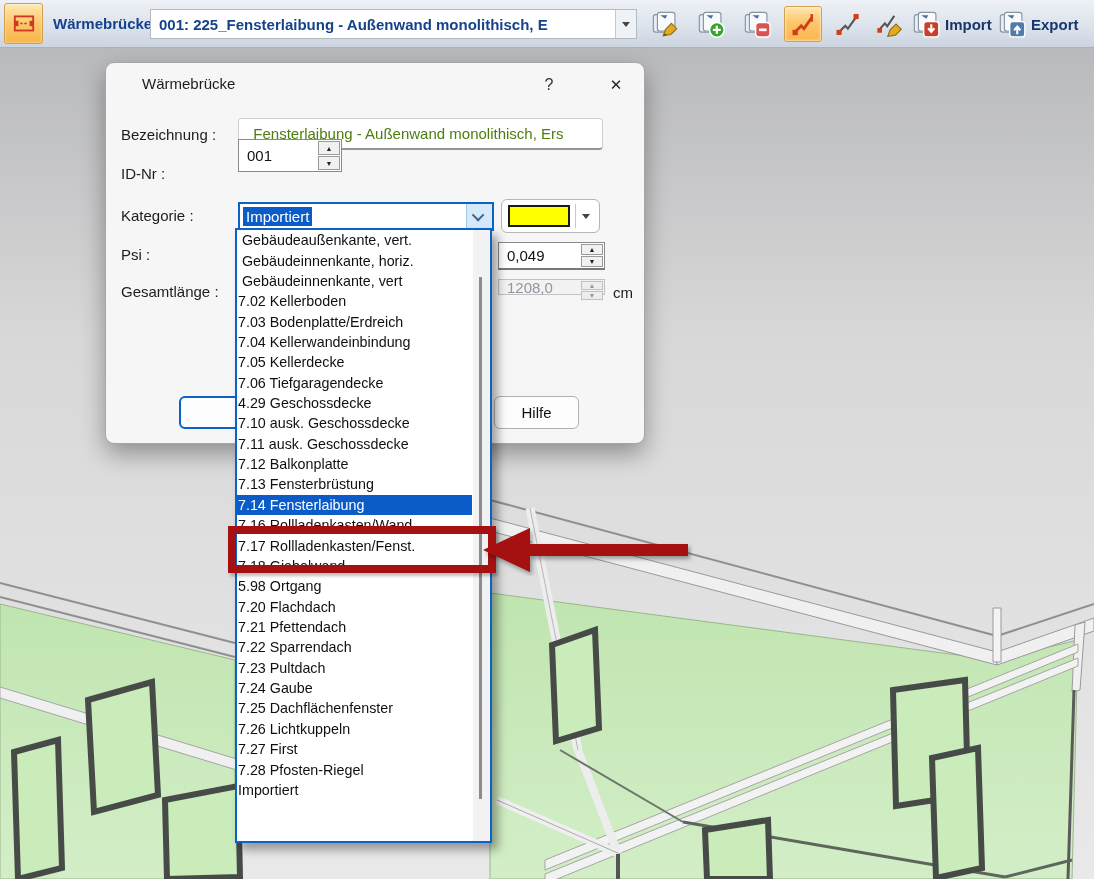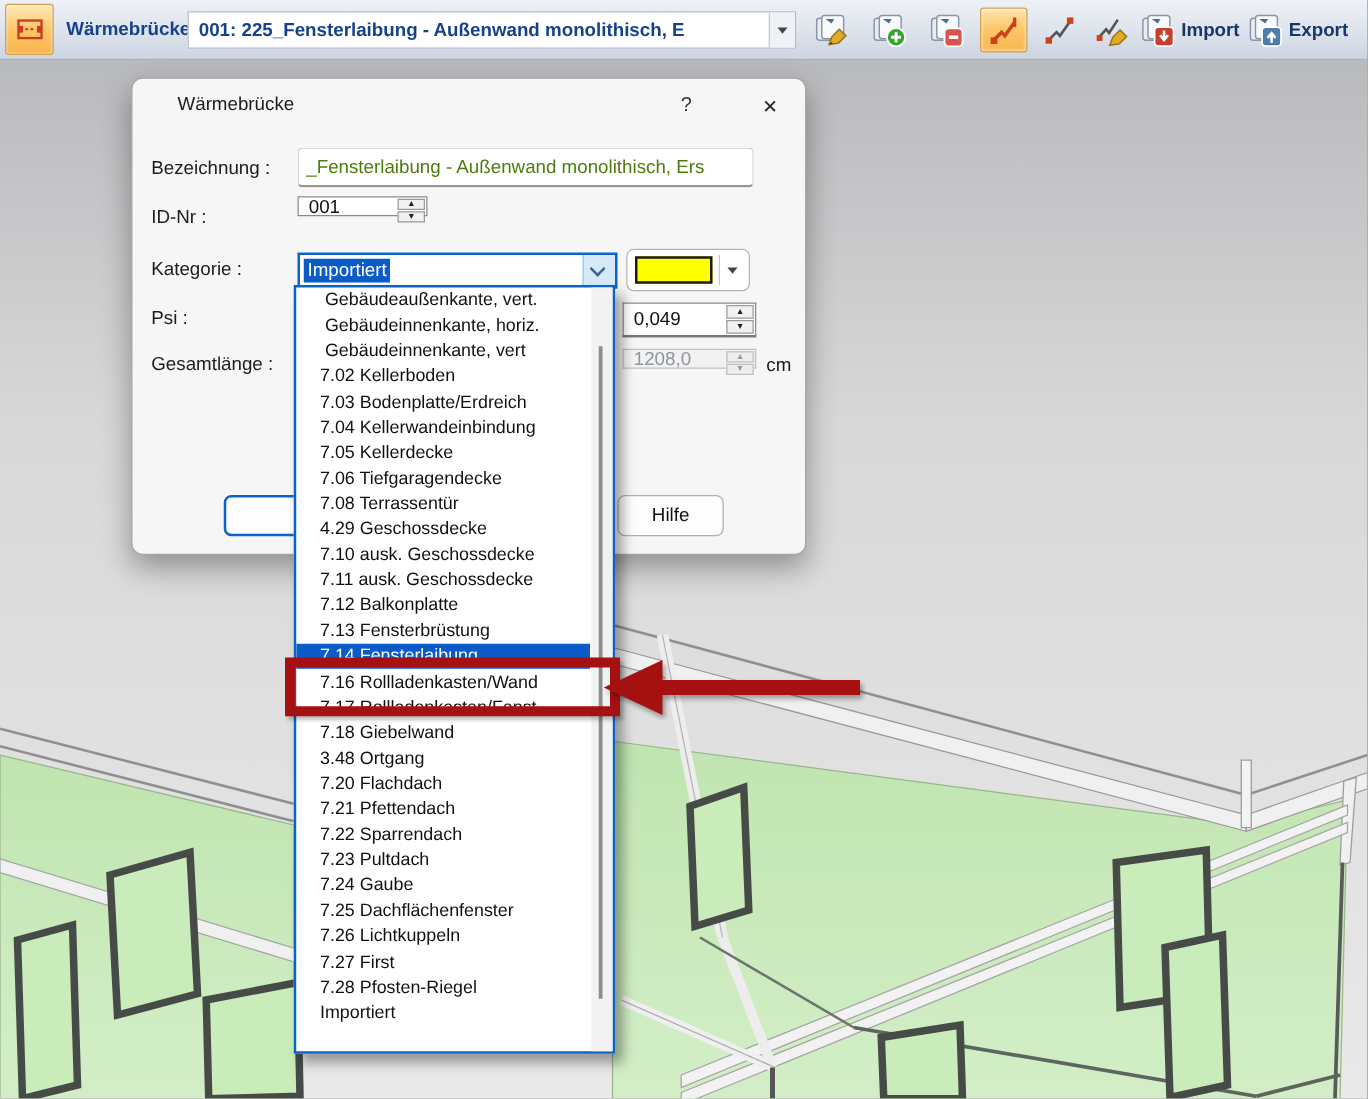--- a/index.html
+++ b/index.html
@@ -61,21 +61,21 @@
   .vsep{width:1px;height:24px;background:#c9c9c9;margin:0 6px 0 5px;}
   .unit{position:absolute;left:507px;top:221px;font-size:15px;color:#1c1c1c;}
   .btn{position:absolute;height:33px;background:#fdfdfd;border:1px solid #b0b0b0;border-radius:6px;
     font-size:15px;color:#111;display:flex;align-items:center;justify-content:center;}
   .btn.default{border:2px solid #0a64c8;}
 
   
   .dropdown{position:absolute;left:235px;top:228px;width:257px;height:615px;background:#fff;border:2px solid #0a64c8;
     box-shadow:6px 7px 9px rgba(0,0,0,.35);z-index:20;}
   .dd-list{position:absolute;inset:0;overflow:hidden;}
-  .dd-item{height:20.37px;display:flex;align-items:center;padding-left:19px;font-size:14.3px;color:#101010;
+  .dd-item{height:20.37px;display:flex;align-items:center;padding-left:1px;font-size:14.3px;color:#101010;
     white-space:pre;width:calc(100% - 18px);}
   .dd-item.selected{background:#0b5bc8;color:#fff;}
   .dd-scroll{position:absolute;right:0;top:0;width:17px;height:100%;background:#f2f2f2;}
   .dd-thumb{position:absolute;left:6px;top:47px;width:3px;height:522px;background:#8c8c8c;}
 
   
   .hl-rect{position:absolute;left:228px;top:526px;width:268px;height:47px;border:8px solid #a51010;z-index:30;
     box-shadow:2px 3px 3px rgba(0,0,0,.25);}
   .hl-arrow{position:absolute;left:478px;top:524px;width:215px;height:52px;z-index:40;}
 </style>
@@ -232,21 +232,21 @@
 
   <div class="dialog">
     <div class="dlg-title">Wärmebrücke</div>
     <div class="dlg-help">?</div>
     <div class="dlg-close">✕</div>
 
     <div class="fld-label" style="top:63px">Bezeichnung :</div>
     <div class="txt-input" style="top:55px">_Fensterlaibung - Außenwand monolithisch, Ers</div>
 
     <div class="fld-label" style="top:102px">ID-Nr :</div>
-    <div class="spin-ctl" style="left:132px;top:94px;width:104px;height:16px">
+    <div class="spin-ctl" style="left:132px;top:76px;width:104px;height:33px">
       <div class="val">001</div>
       <div class="spin-col">
         <div class="spin-btn">▲</div>
         <div class="spin-btn">▼</div>
       </div>
     </div>
 
     <div class="fld-label" style="top:144px">Kategorie :</div>
     <div class="combo">
       <span class="sel">Importiert</span>
@@ -286,31 +286,30 @@
   <div class="dropdown">
     <div class="dd-list">
         <div class="dd-item"> Gebäudeaußenkante, vert.</div>
         <div class="dd-item"> Gebäudeinnenkante, horiz.</div>
         <div class="dd-item"> Gebäudeinnenkante, vert</div>
         <div class="dd-item">7.02 Kellerboden</div>
         <div class="dd-item">7.03 Bodenplatte/Erdreich</div>
         <div class="dd-item">7.04 Kellerwandeinbindung</div>
         <div class="dd-item">7.05 Kellerdecke</div>
         <div class="dd-item">7.06 Tiefgaragendecke</div>
-        <div class="dd-item">7.08 Terrassentür</div>
         <div class="dd-item">4.29 Geschossdecke</div>
         <div class="dd-item">7.10 ausk. Geschossdecke</div>
         <div class="dd-item">7.11 ausk. Geschossdecke</div>
         <div class="dd-item">7.12 Balkonplatte</div>
         <div class="dd-item">7.13 Fensterbrüstung</div>
         <div class="dd-item selected">7.14 Fensterlaibung</div>
         <div class="dd-item">7.16 Rollladenkasten/Wand</div>
         <div class="dd-item">7.17 Rollladenkasten/Fenst.</div>
         <div class="dd-item">7.18 Giebelwand</div>
-        <div class="dd-item">3.48 Ortgang</div>
+        <div class="dd-item">5.98 Ortgang</div>
         <div class="dd-item">7.20 Flachdach</div>
         <div class="dd-item">7.21 Pfettendach</div>
         <div class="dd-item">7.22 Sparrendach</div>
         <div class="dd-item">7.23 Pultdach</div>
         <div class="dd-item">7.24 Gaube</div>
         <div class="dd-item">7.25 Dachflächenfenster</div>
         <div class="dd-item">7.26 Lichtkuppeln</div>
         <div class="dd-item">7.27 First</div>
         <div class="dd-item">7.28 Pfosten-Riegel</div>
         <div class="dd-item">Importiert</div>

